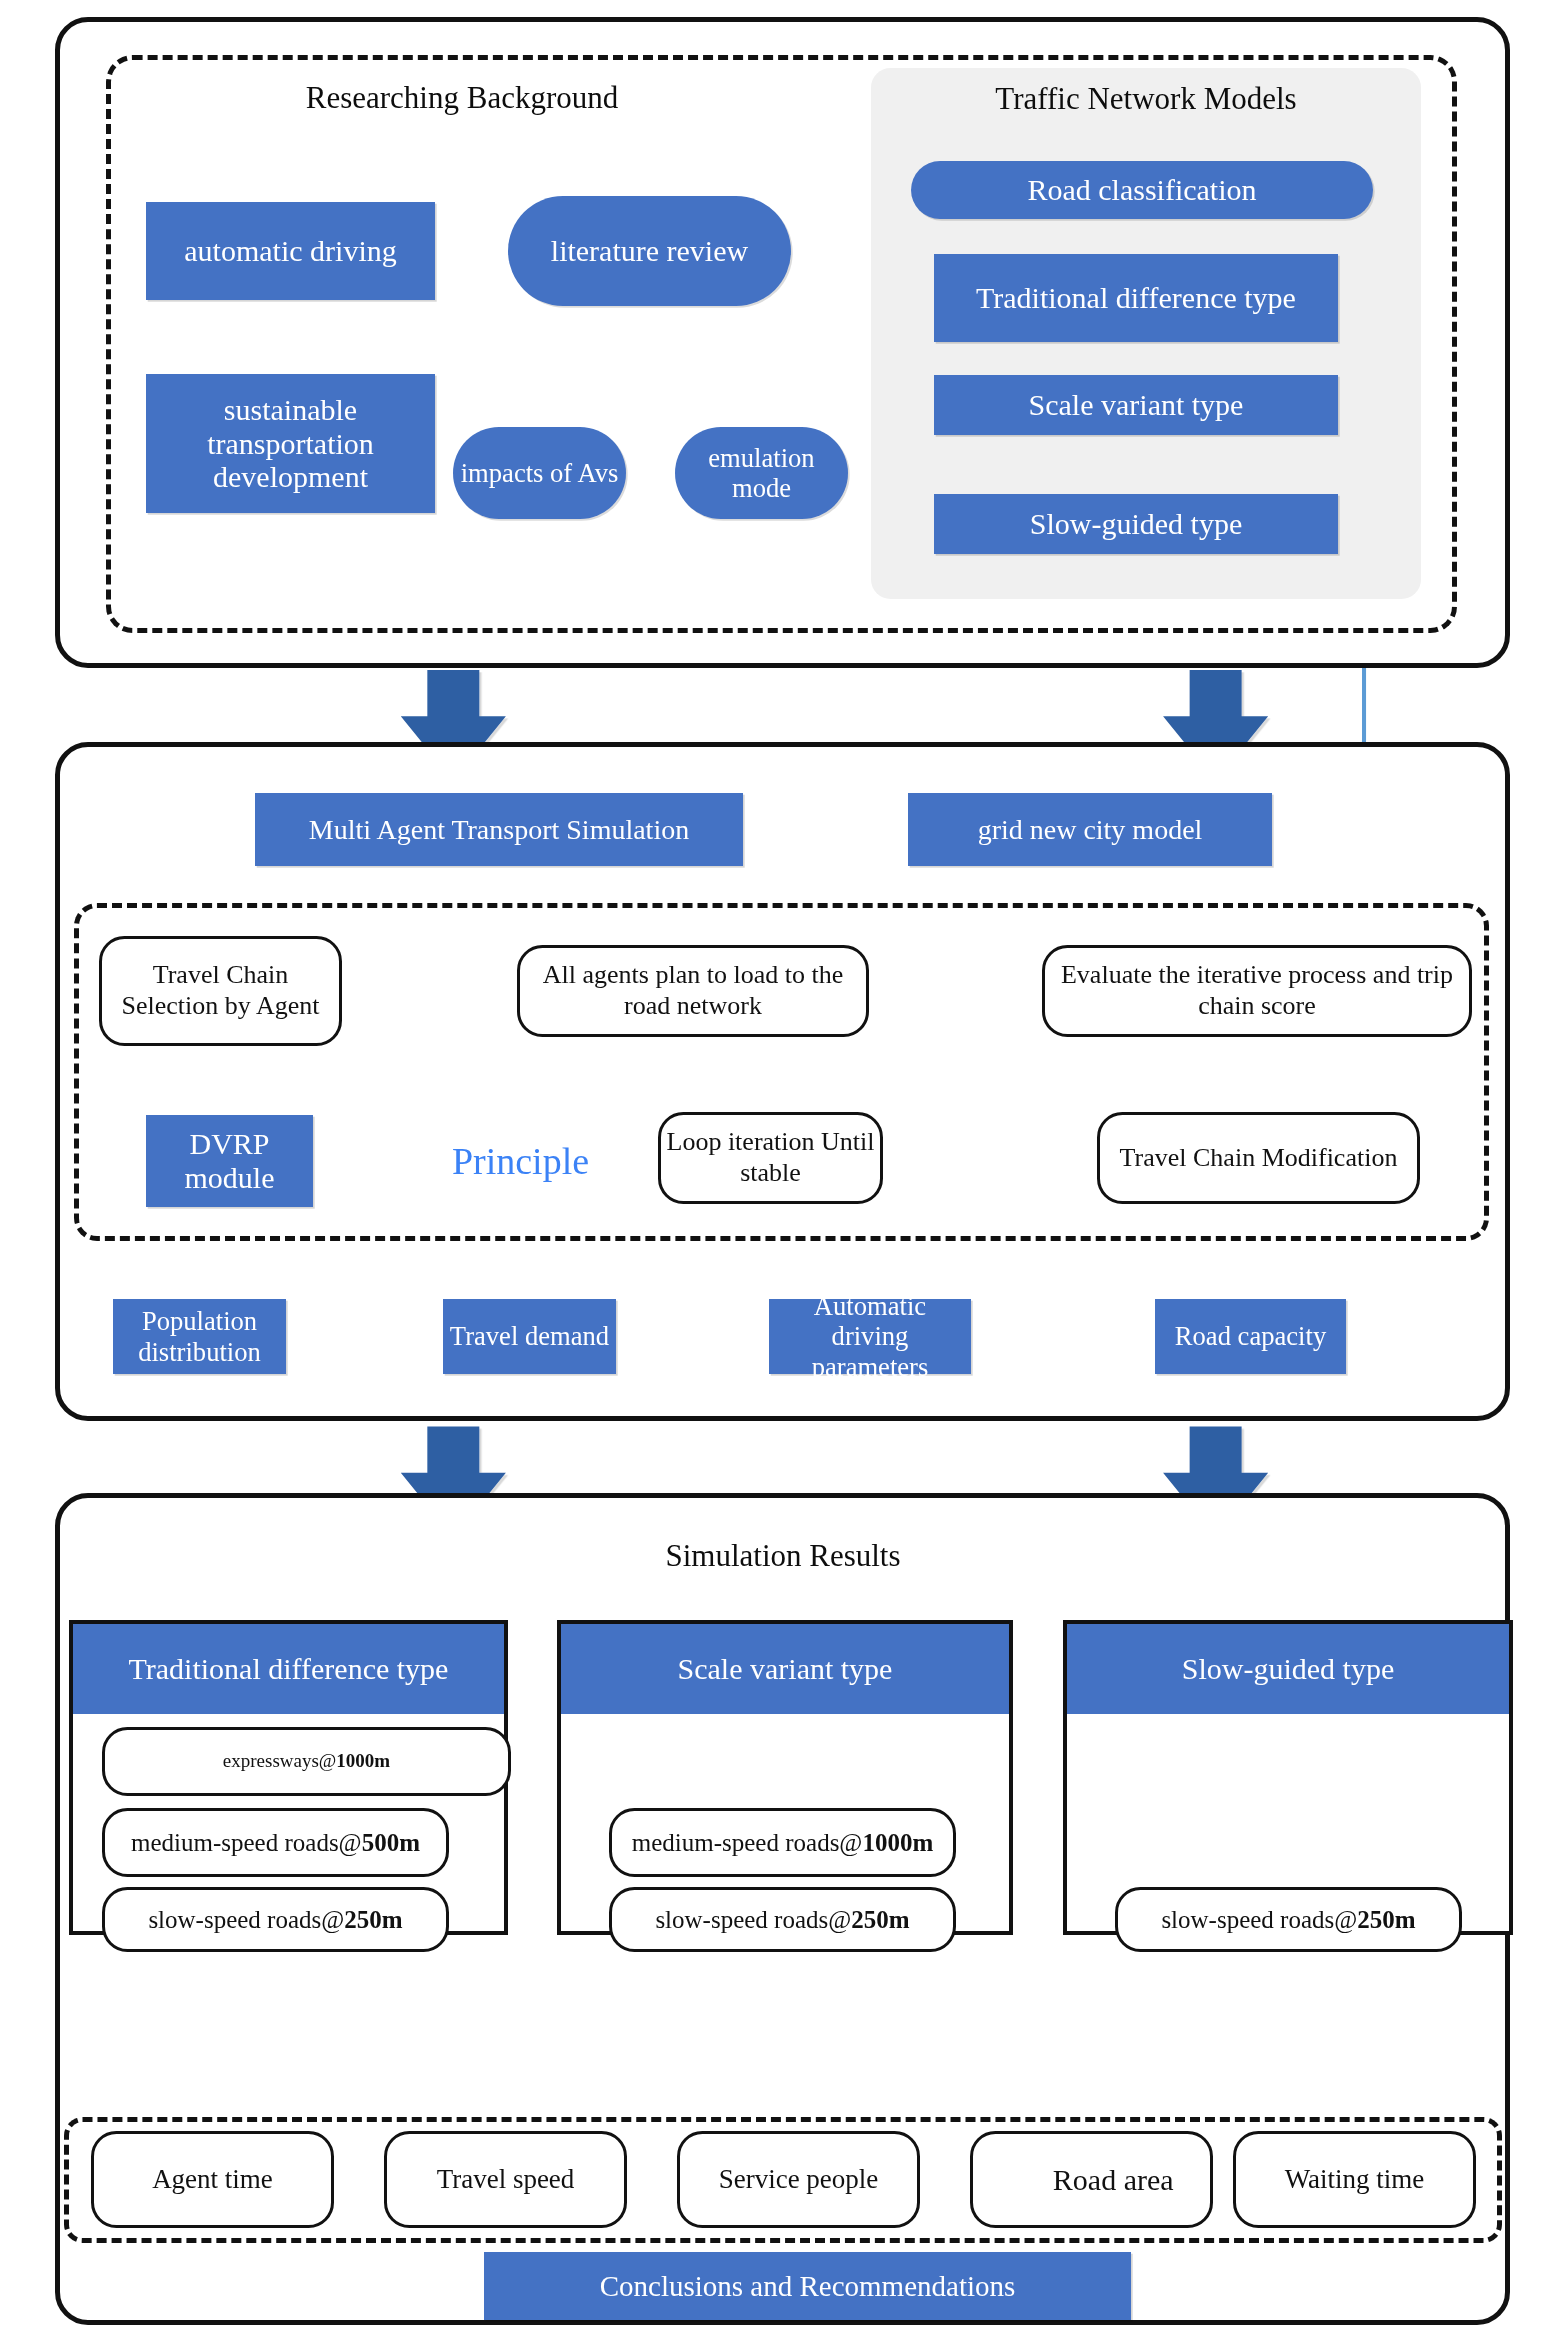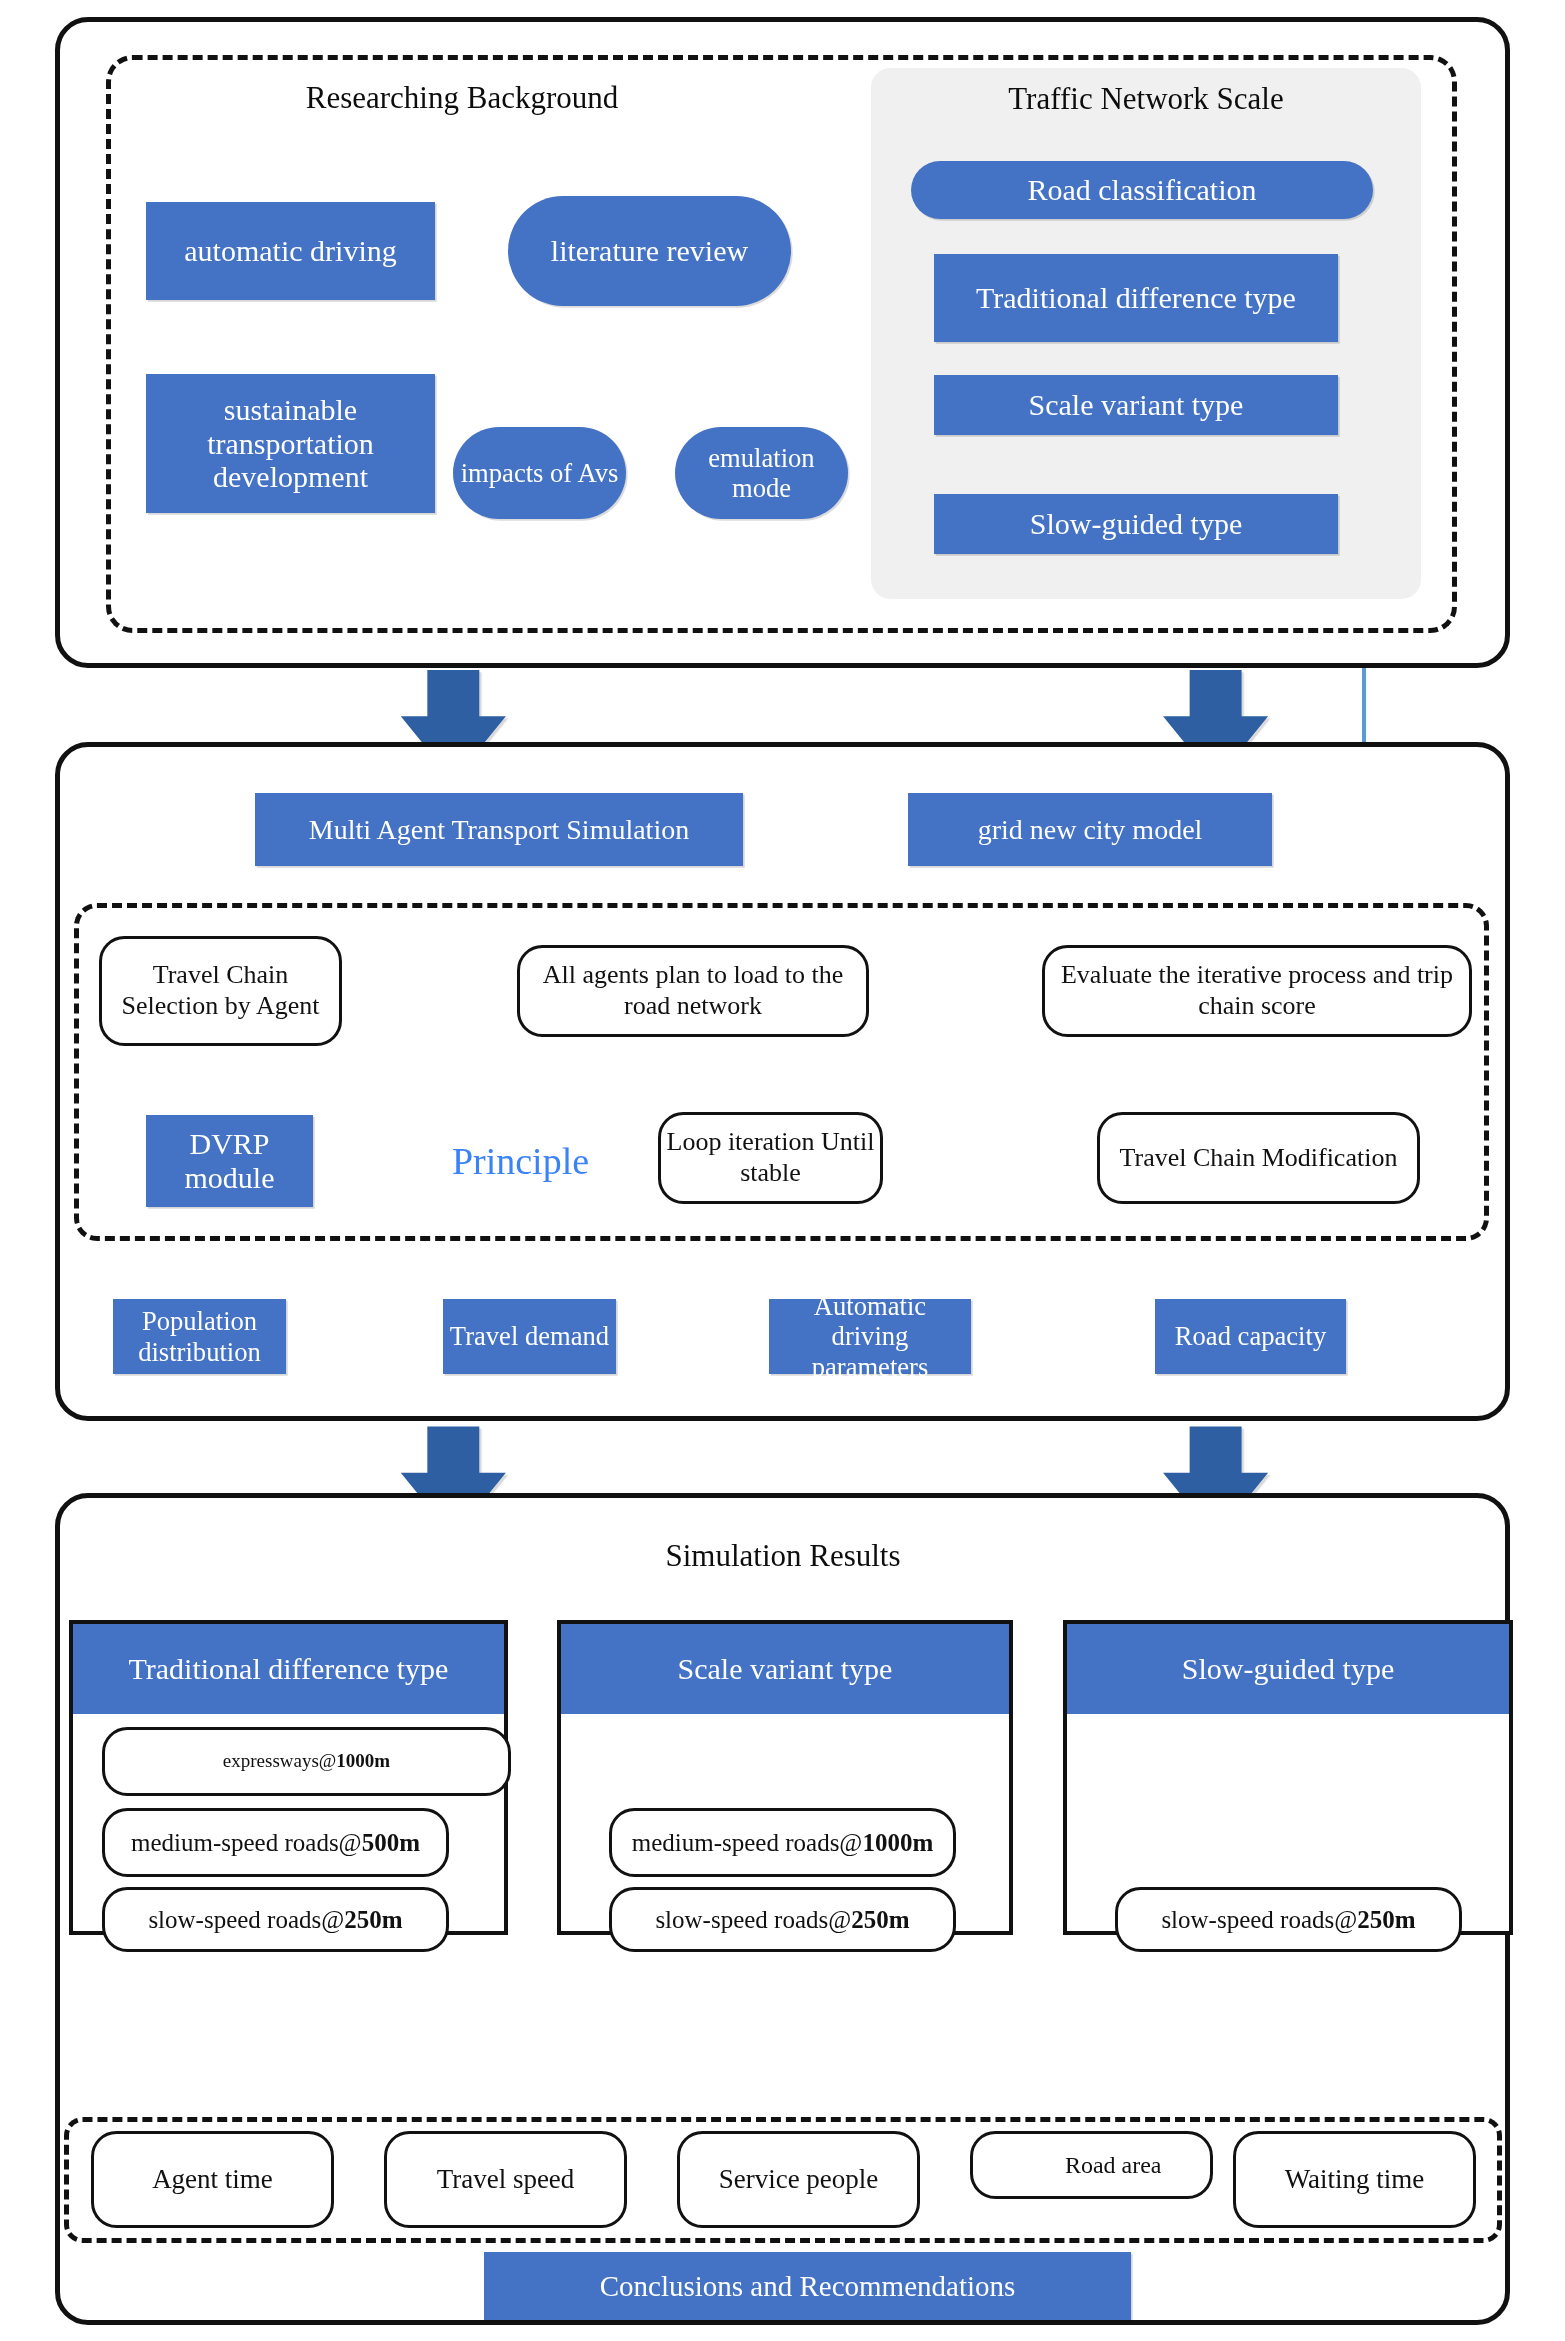--- a/index.html
+++ b/index.html
@@ -148,21 +148,21 @@
   </svg>
 
   <div class="panel" style="left:55px; top:17.3px; width:1455px; height:651px;"></div>
 
   <div class="dashbox" style="left:106px; top:55px; width:1351px; height:578px;"></div>
 
   <div class="sectitle" style="left:185px; top:81px; width:554px;">Researching Background</div>
 
   <div class="greybox" style="left:871px; top:68px; width:550px; height:531px;"></div>
 
-  <div class="sectitle" style="left:889px; top:82px; width:514px;">Traffic Network Scale</div>
+  <div class="sectitle" style="left:889px; top:82px; width:514px;">Traffic Network Models</div>
 
   <div class="bluerect" style="left:146px; top:202px; width:289px; height:98px; font-size:30px;">automatic driving</div>
 
   <div class="bluerect" style="left:146px; top:374px; width:289px; height:139px; font-size:30px;">sustainable transportation development</div>
 
   <div class="bluepill" style="left:508px; top:196px; width:283px; height:110px; font-size:30px;">literature review</div>
 
   <div class="bluepill" style="left:453px; top:427px; width:173px; height:92px; font-size:26.6px;">impacts of Avs</div>
 
   <div class="bluepill" style="left:675px; top:427px; width:173px; height:92px; font-size:26.6px;">emulation mode</div>
@@ -243,19 +243,19 @@
   <div class="wnode" style="left:1115px; top:1887px; width:347px; height:65px; font-size:25px;">
     <span>slow-speed roads@</span>
       <b>250m</b>
   </div>
 
   <div class="dashbox" style="left:64px; top:2117px; width:1438px; height:126px; border-radius:18.5px;"></div>
 
   <div class="wnode" style="left:91px; top:2131px; width:243px; height:97px; font-size:27px;">Agent time</div>
   <div class="wnode" style="left:384px; top:2131px; width:243px; height:97px; font-size:27px;">Travel speed</div>
   <div class="wnode" style="left:677px; top:2131px; width:243px; height:97px; font-size:27px;">Service people</div>
-  <div class="wnode" style="left:970px; top:2131px; width:243px; height:68px; font-size:24px;padding-left:48px;">Road area</div>
+  <div class="wnode" style="left:970px; top:2131px; width:243px; height:97px; font-size:30px;padding-left:48px;">Road area</div>
   <div class="wnode" style="left:1233px; top:2131px; width:243px; height:97px; font-size:27px;">Waiting time</div>
 
   <div class="bluerect" style="left:484px; top:2252px; width:647px; height:68px; font-size:29px;">Conclusions and Recommendations</div>
 
 </div>
 
 
 </body></html>

